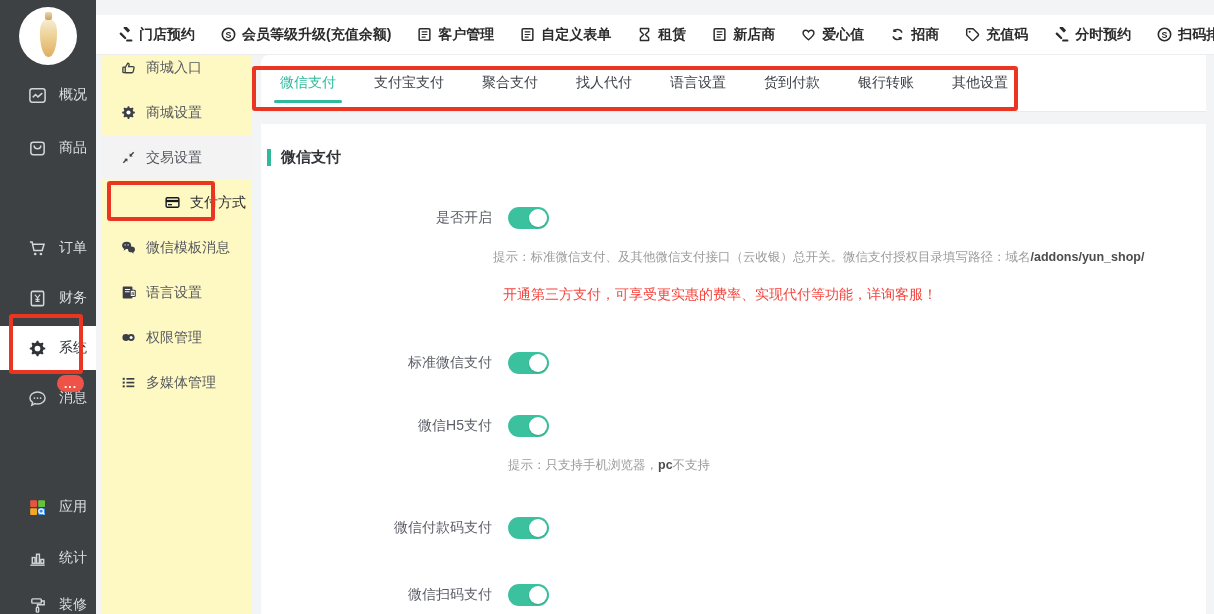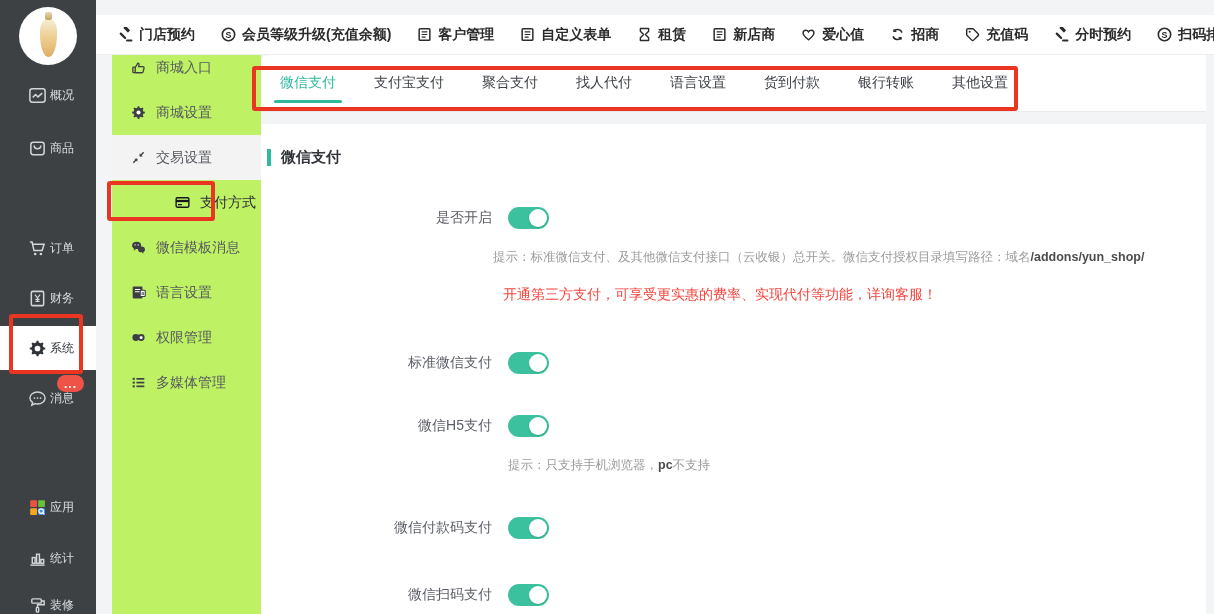--- a/index.html
+++ b/index.html
@@ -14,33 +14,33 @@
   html,body{width:1214px;height:614px;}
   body{font-family:"Liberation Sans","DejaVu Sans",sans-serif;background:#f3f4f6;position:relative;overflow:hidden;}
   .ic{display:inline-flex;flex:none;align-items:center;justify-content:center;}
   .ic svg{width:100%;height:100%;}
 
   
   .sidebar{position:absolute;left:0;top:0;width:96px;height:614px;background:var(--sidebar-bg);z-index:20;}
   .logo{position:absolute;left:19px;top:7px;width:58px;height:58px;border-radius:50%;background:#fff;display:flex;align-items:flex-end;justify-content:center;overflow:hidden;}
   .bottle{width:17px;height:38px;margin-bottom:8px;border-radius:46% 46% 48% 48%/30% 30% 60% 60%;background:linear-gradient(180deg,#f6ecd4 0%,#efd49c 40%,#dfaf62 100%);position:relative;}
   .bottle::before{content:"";position:absolute;left:5px;top:-7px;width:7px;height:8px;background:linear-gradient(#e8d8b0,#c9a25d);border-radius:2px;}
-  .side-item{position:absolute;left:0;width:96px;height:44px;display:flex;align-items:center;gap:3px;padding-left:28px;color:#dddfe1;font-size:12px;cursor:pointer;}
+  .side-item{position:absolute;left:0;width:96px;height:44px;display:flex;align-items:center;gap:12px;padding-left:28px;color:#dddfe1;font-size:14px;cursor:pointer;}
   .side-item .ic{width:19px;height:19px;color:#d3d5d7;}
   .side-item.active{background:#fff;color:#30343a;}
   .side-item.active .ic{color:#2f3338;}
   .side-badge{position:absolute;left:57px;top:375px;width:27px;height:17px;border-radius:9px;background:var(--badge-red);color:#fff;font-size:12px;font-weight:bold;display:flex;align-items:center;justify-content:center;line-height:6px;letter-spacing:1px;z-index:40;}
 
   
   .topbar{position:absolute;left:96px;top:15px;width:1118px;height:40px;background:#fff;border-bottom:1px solid #ededed;display:flex;align-items:center;gap:26px;padding-left:22px;overflow:hidden;white-space:nowrap;z-index:10;}
   .top-item{display:flex;align-items:center;gap:6px;font-size:14px;font-weight:bold;color:#2b2b2b;cursor:pointer;flex:none;}
   .top-item .ic{width:15px;height:15px;color:#2b2b2b;}
 
   
-  .subsidebar{position:absolute;left:112px;top:45px;width:149px;height:569px;background:#bef264;border-top-right-radius:8px;z-index:5;}
+  .subsidebar{position:absolute;left:102px;top:45px;width:149px;height:569px;background:#fef9c3;border-top-right-radius:8px;z-index:5;}
   .sub-item{height:45px;display:flex;align-items:center;gap:10px;padding-left:19px;font-size:14px;color:#56585f;cursor:pointer;}
   .sub-item .ic{width:15px;height:15px;color:#3c3f45;}
   .sub-item.hovered{background:#f3f3f3;}
   .sub-item.active{color:#2b2e33;margin-left:44px;}
   .sub-item.active .ic{color:#17181b;}
 
   
   .tabbar{position:absolute;left:261px;top:55px;width:945px;height:57px;background:#fff;border-top-left-radius:8px;border-bottom:1px solid #eaeaea;display:flex;align-items:stretch;padding-left:0;z-index:5;}
   .tab{display:flex;align-items:center;padding:0 19px;font-size:14px;color:#3e4247;position:relative;cursor:pointer;}
   .tab.active{color:var(--accent);}

